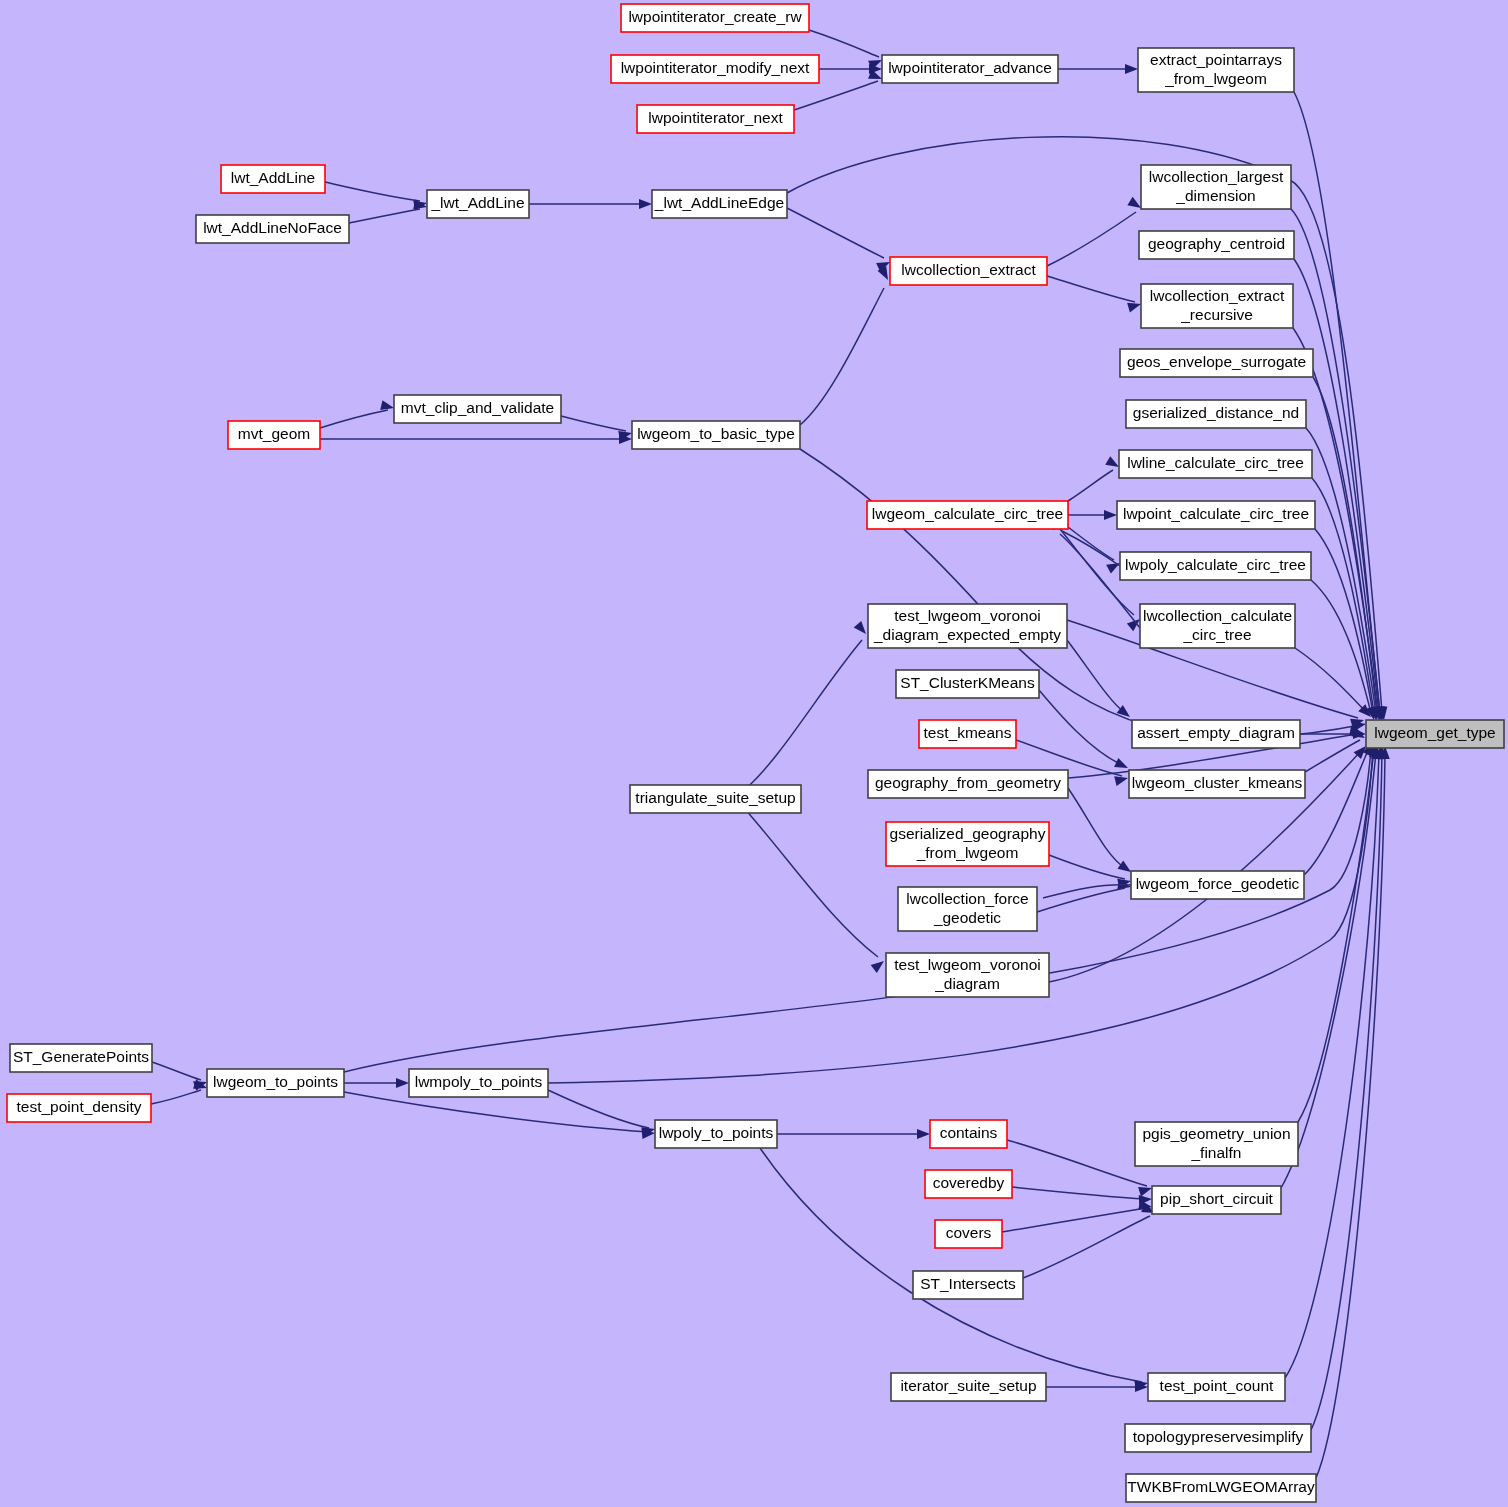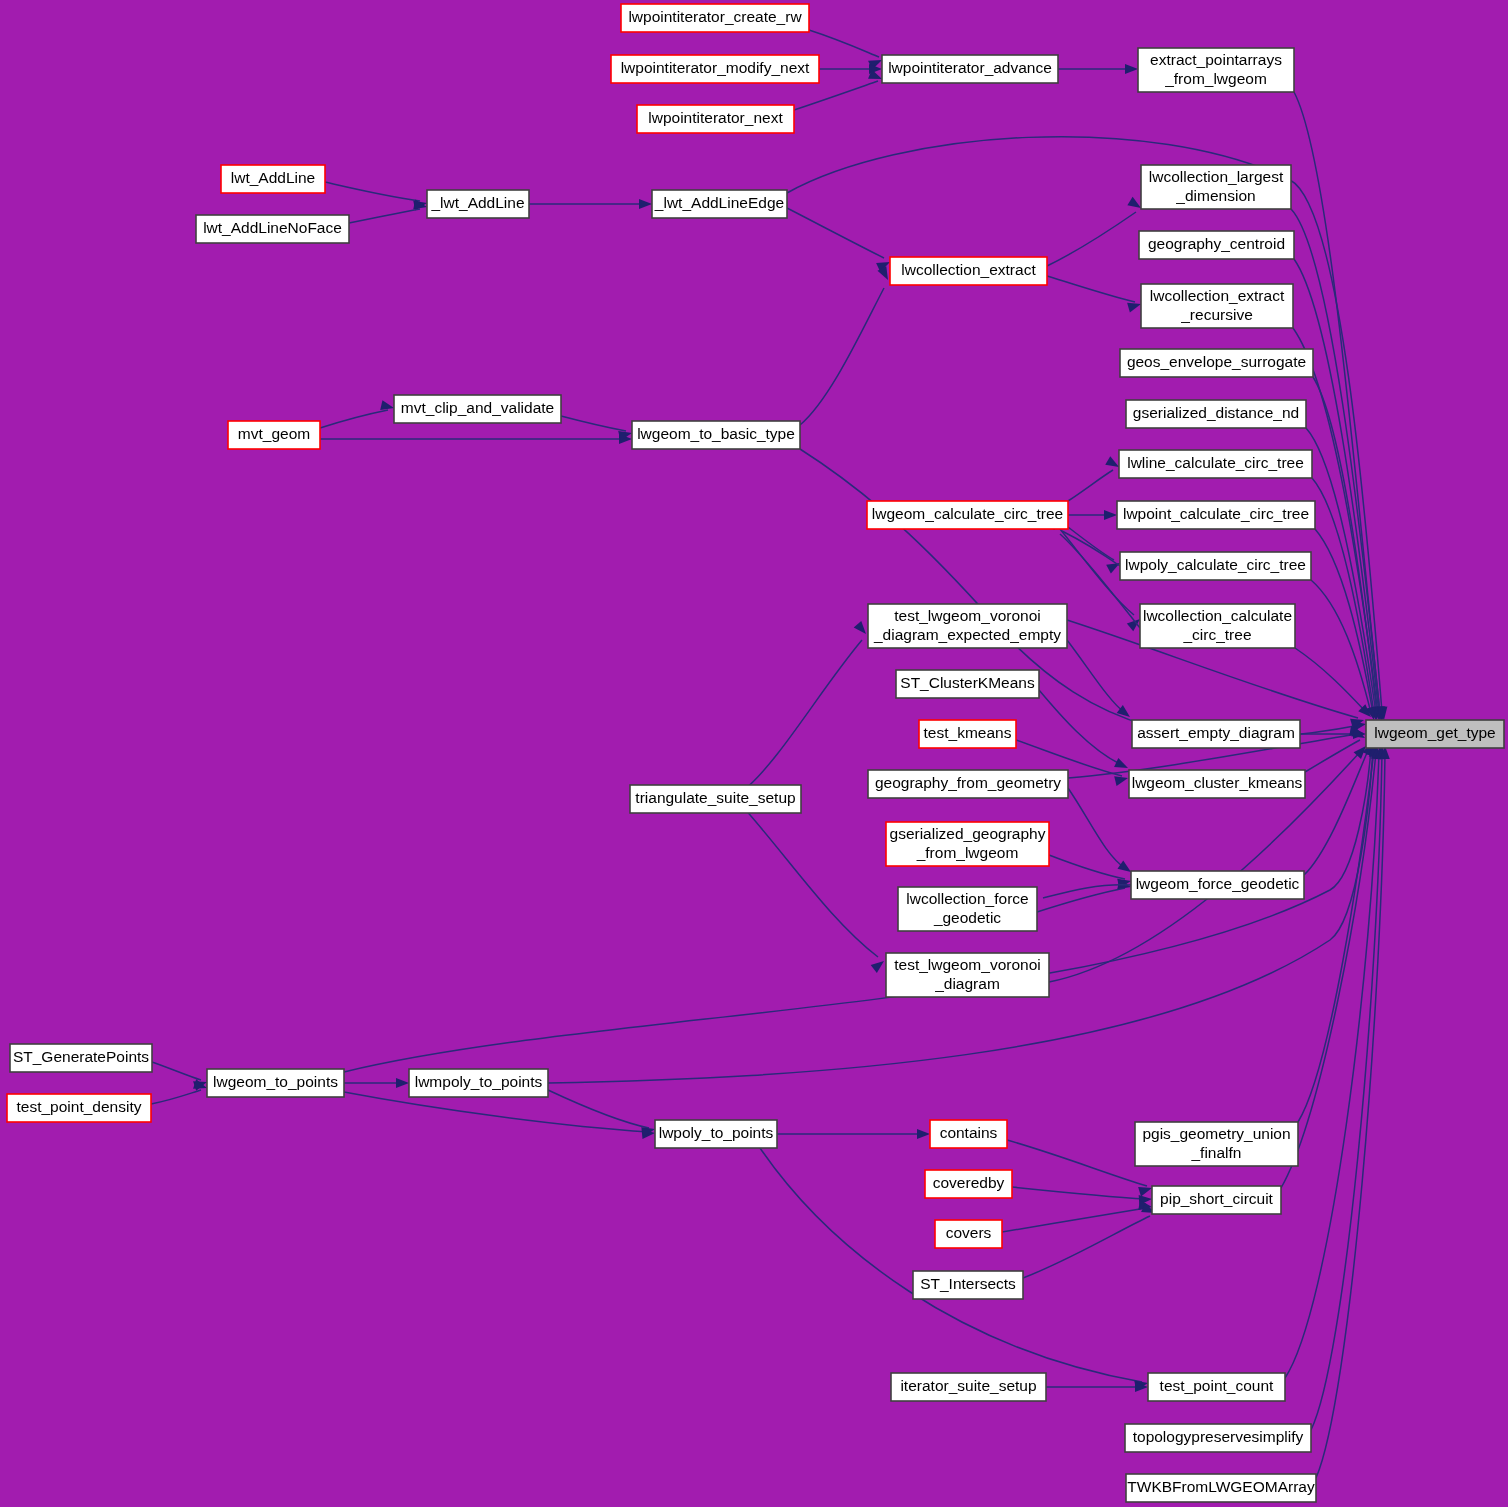--- a/index.html
+++ b/index.html
@@ -4,21 +4,21 @@
 <style>
   html, body {
     margin: 0;
     padding: 0;
     background: #ffffff;
   }
   #graph-root {
     position: relative;
     width: 1508px;
     height: 1507px;
-    background: #a21caf;
+    background: #c4b5fd;
     font-family: "Liberation Sans", sans-serif;
   }
   svg#callgraph {
     position: absolute;
     top: 0;
     left: 0;
     width: 1508px;
     height: 1507px;
     display: block;
   }

